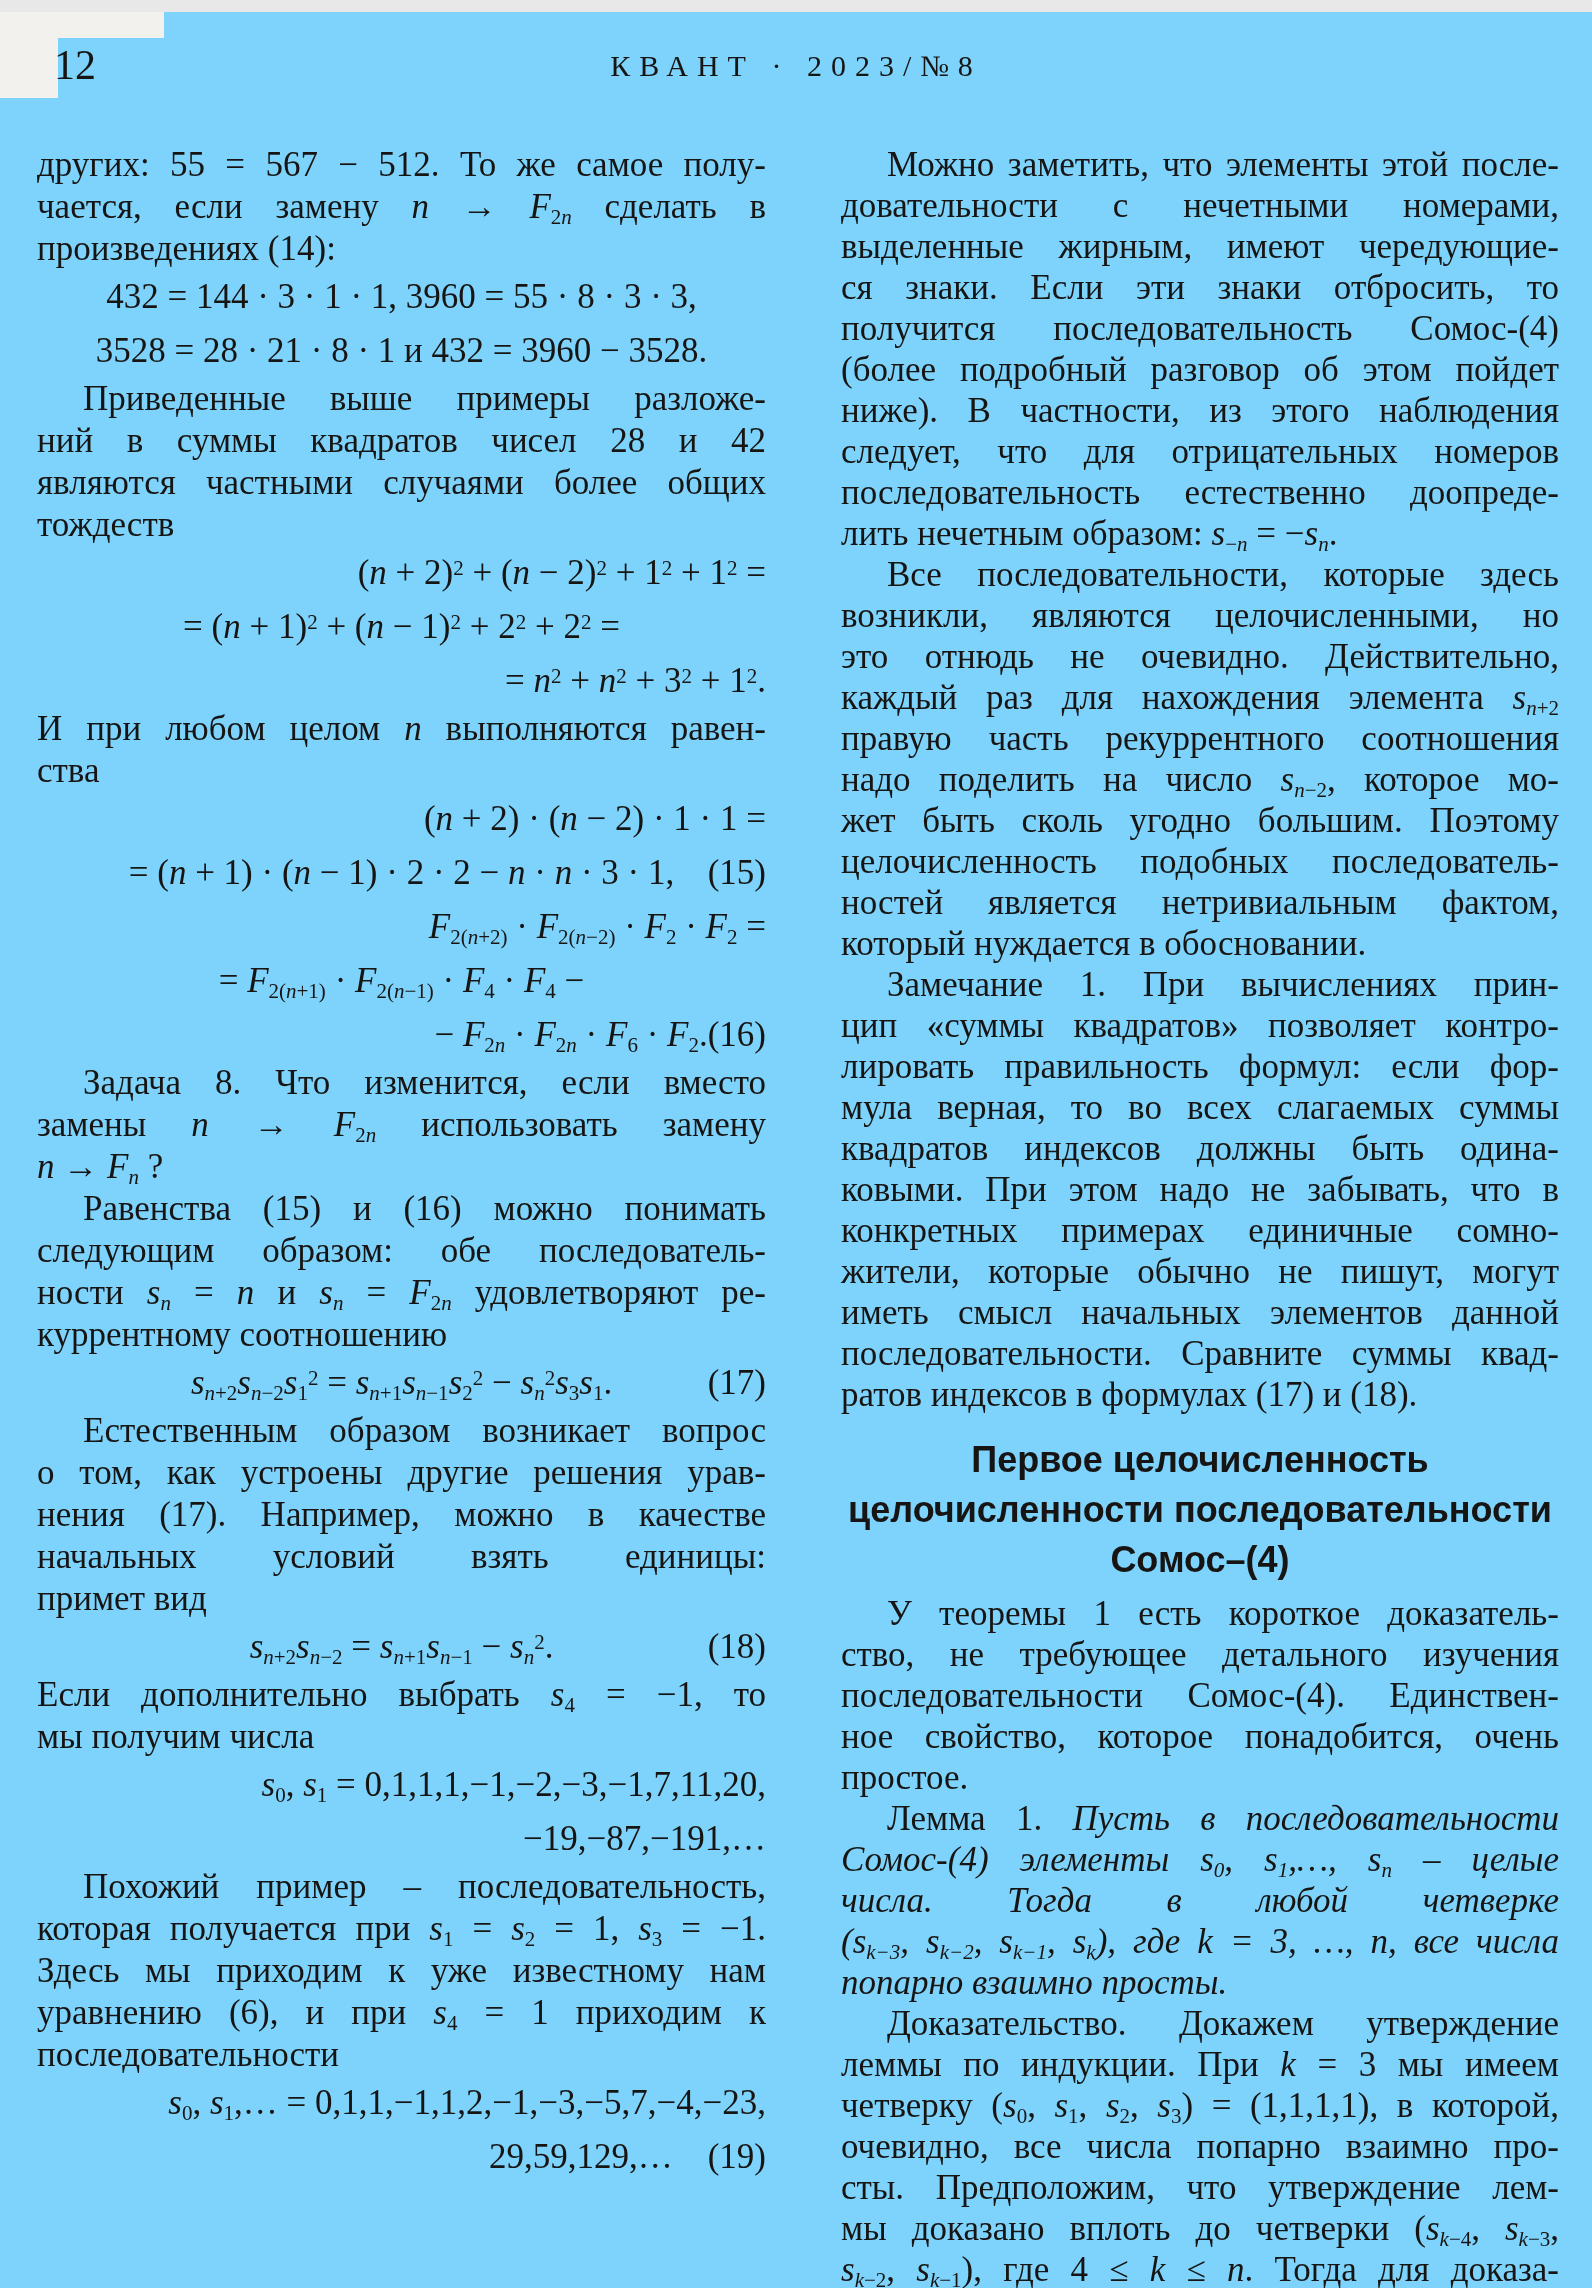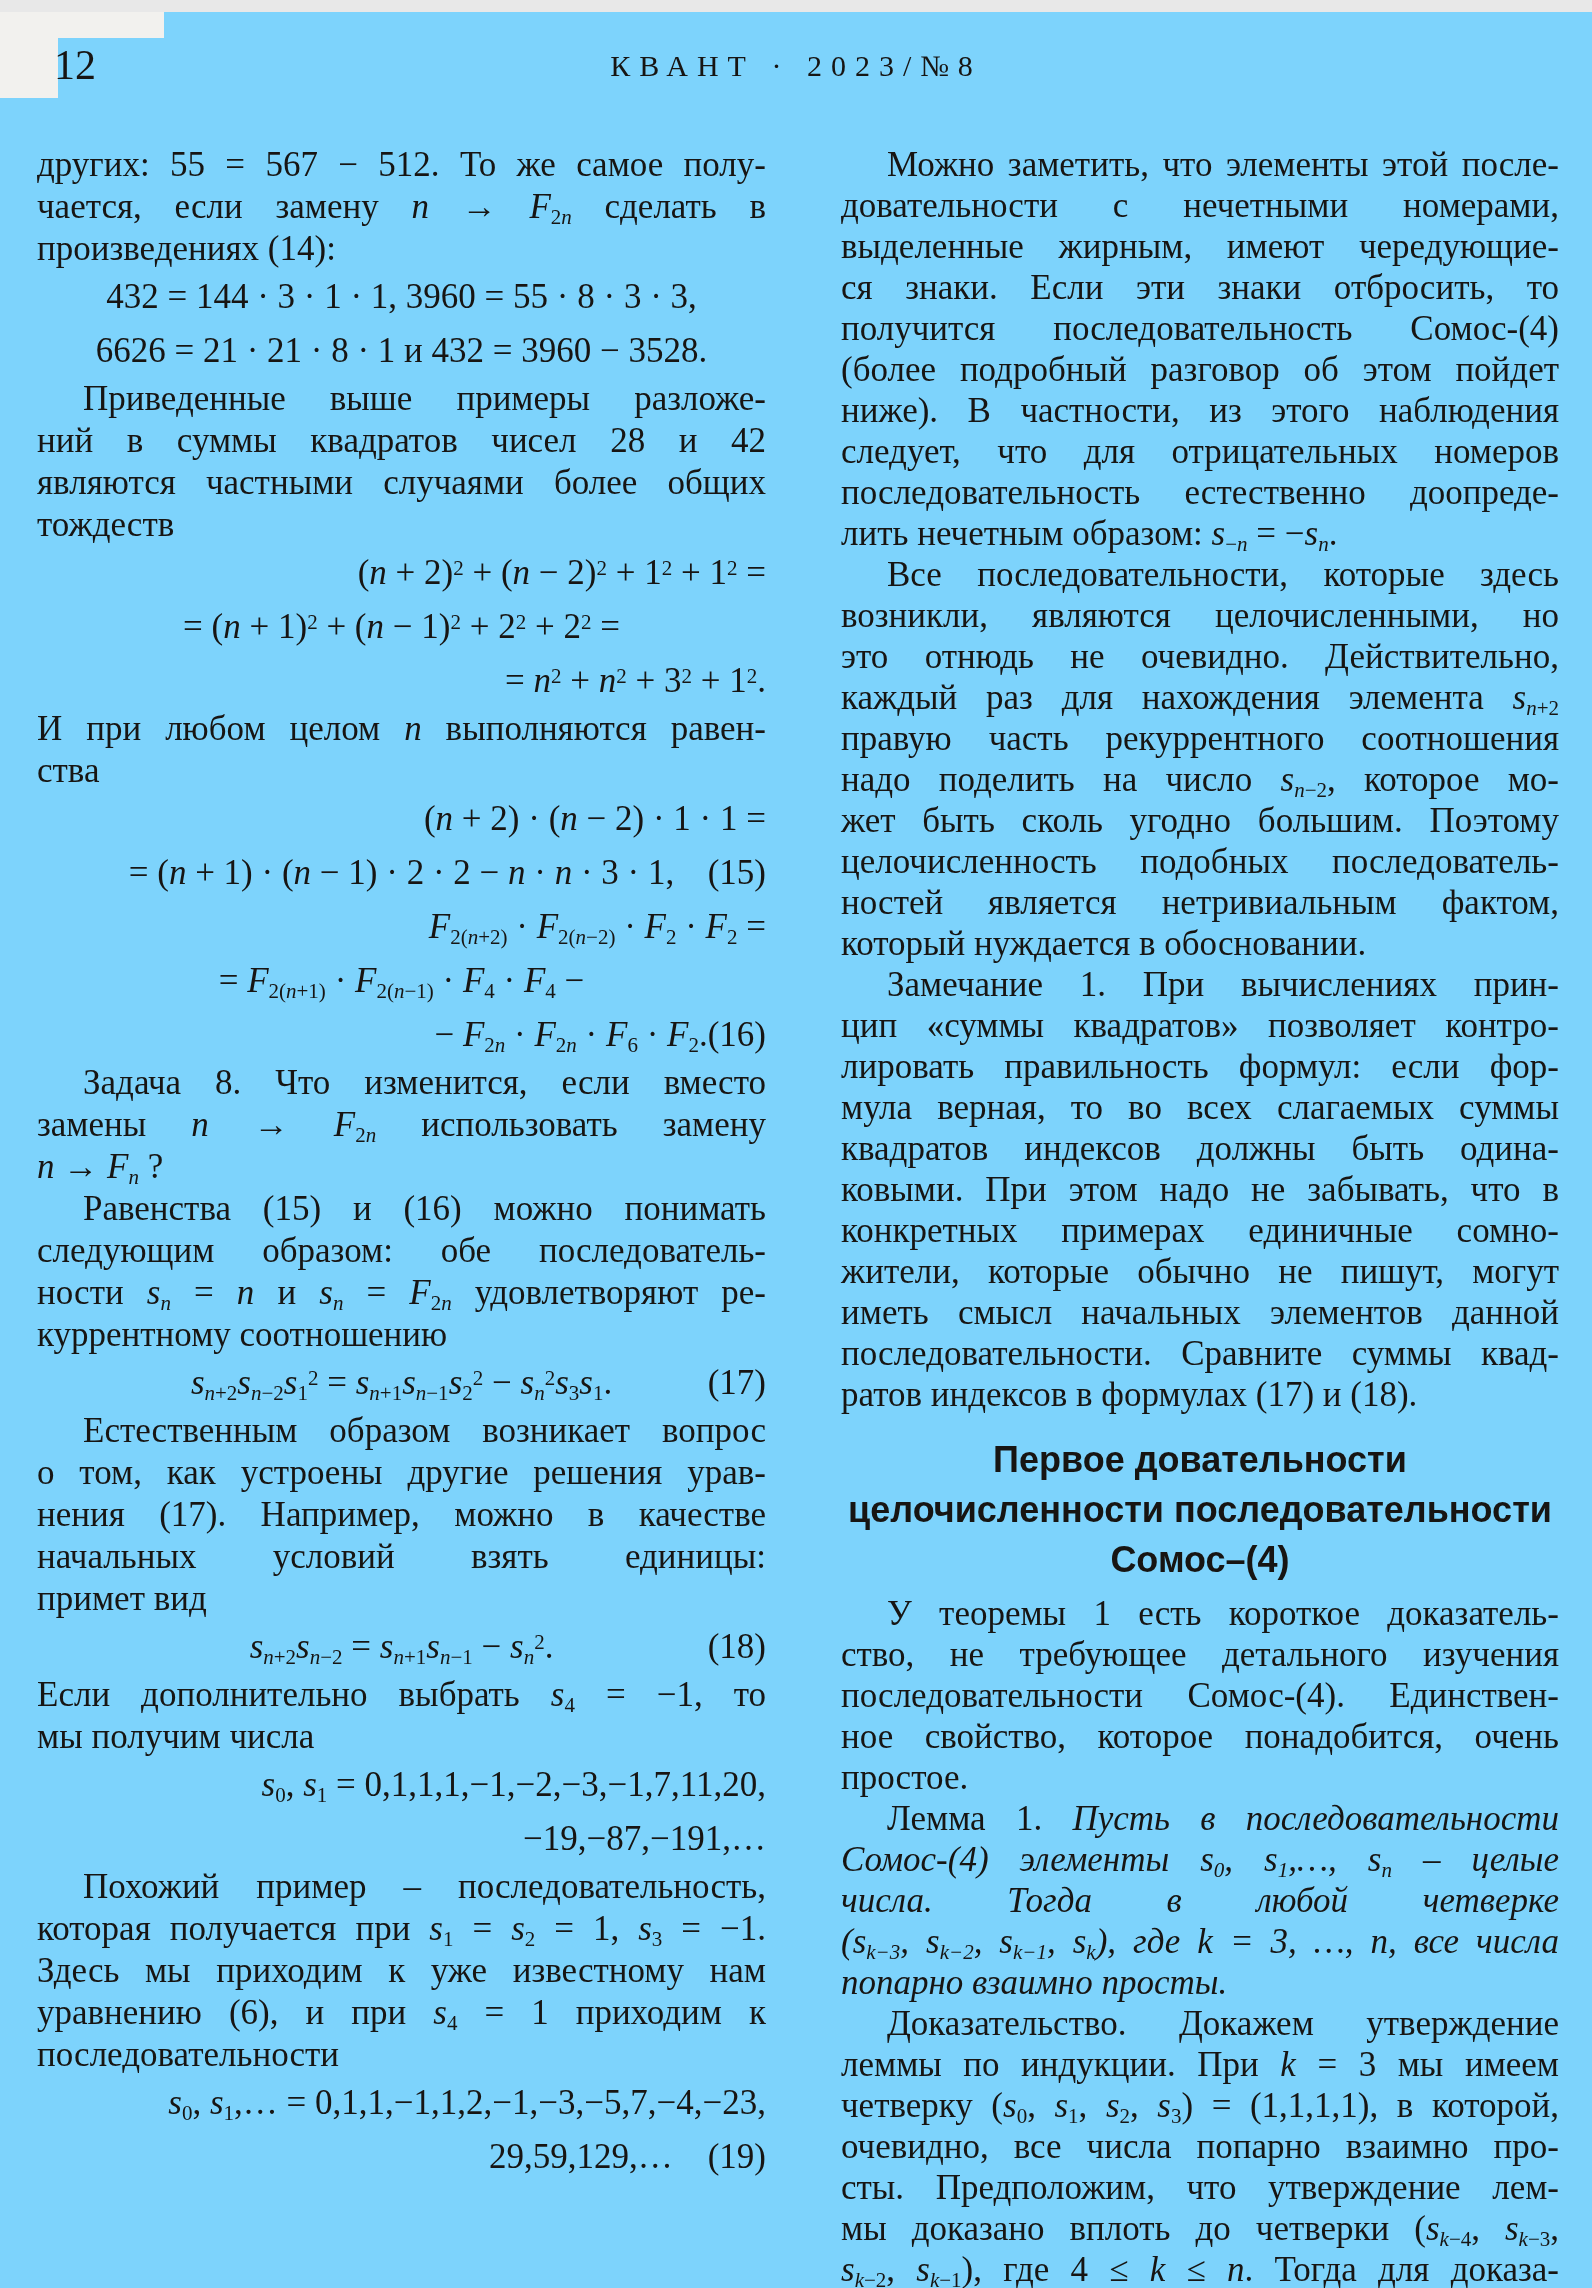--- a/index.html
+++ b/index.html
@@ -52,21 +52,21 @@
 <div class="page">
   <div class="artifact"></div>
   <div class="artifact2"></div>
   <div class="pagenum">12</div>
   <div class="header">КВАНТ · 2023/№8</div>
   <div class="col colL" id="left-column">
       <div class="ln j">других: 55 = 567 − 512. То же самое полу-</div>
       <div class="ln j">чается, если замену <i>n</i> → <i>F</i><sub>2<i>n</i></sub> сделать в</div>
       <div class="ln l">произведениях (14):</div>
       <div class="ln eq ec">432 = 144 · 3 · 1 · 1, 3960 = 55 · 8 · 3 · 3,</div>
-      <div class="ln eq ec">6626 = 21 · 21 · 8 · 1 и 432 = 3960 − 3528.</div>
+      <div class="ln eq ec">3528 = 28 · 21 · 8 · 1 и 432 = 3960 − 3528.</div>
       <div class="ln j i">Приведенные выше примеры разложе-</div>
       <div class="ln j">ний в суммы квадратов чисел 28 и 42</div>
       <div class="ln j">являются частными случаями более общих</div>
       <div class="ln l">тождеств</div>
       <div class="ln eq el">(<i>n</i> + 2)<sup>2</sup> + (<i>n</i> − 2)<sup>2</sup> + 1<sup>2</sup> + 1<sup>2</sup> =</div>
       <div class="ln eq ec">= (<i>n</i> + 1)<sup>2</sup> + (<i>n</i> − 1)<sup>2</sup> + 2<sup>2</sup> + 2<sup>2</sup> =</div>
       <div class="ln eq er">= <i>n</i><sup>2</sup> + <i>n</i><sup>2</sup> + 3<sup>2</sup> + 1<sup>2</sup>.</div>
       <div class="ln j">И при любом целом <i>n</i> выполняются равен-</div>
       <div class="ln l">ства</div>
       <div class="ln eq el">(<i>n</i> + 2) · (<i>n</i> − 2) · 1 · 1 =</div>
@@ -125,21 +125,21 @@
       <div class="ln j">цип «суммы квадратов» позволяет контро-</div>
       <div class="ln j">лировать правильность формул: если фор-</div>
       <div class="ln j">мула верная, то во всех слагаемых суммы</div>
       <div class="ln j">квадратов индексов должны быть одина-</div>
       <div class="ln j">ковыми. При этом надо не забывать, что в</div>
       <div class="ln j">конкретных примерах единичные сомно-</div>
       <div class="ln j">жители, которые обычно не пишут, могут</div>
       <div class="ln j">иметь смысл начальных элементов данной</div>
       <div class="ln j">последовательности. Сравните суммы квад-</div>
       <div class="ln l">ратов индексов в формулах (17) и (18).</div>
-      <div class="ln h hf">Первое довательности</div>
+      <div class="ln h hf">Первое целочисленность</div>
       <div class="ln h">целочисленности последовательности</div>
       <div class="ln h hl">Сомос–(4)</div>
       <div class="ln j i">У теоремы 1 есть короткое доказатель-</div>
       <div class="ln j">ство, не требующее детального изучения</div>
       <div class="ln j">последовательности Сомос-(4). Единствен-</div>
       <div class="ln j">ное свойство, которое понадобится, очень</div>
       <div class="ln l">простое.</div>
       <div class="ln j i"><b>Лемма 1.</b> <i>Пусть в последовательности</i></div>
       <div class="ln j"><i>Сомос-(4) элементы s<sub>0</sub>, s<sub>1</sub>,…, s<sub>n</sub> – целые</i></div>
       <div class="ln j"><i>числа. Тогда в любой четверке</i></div>

